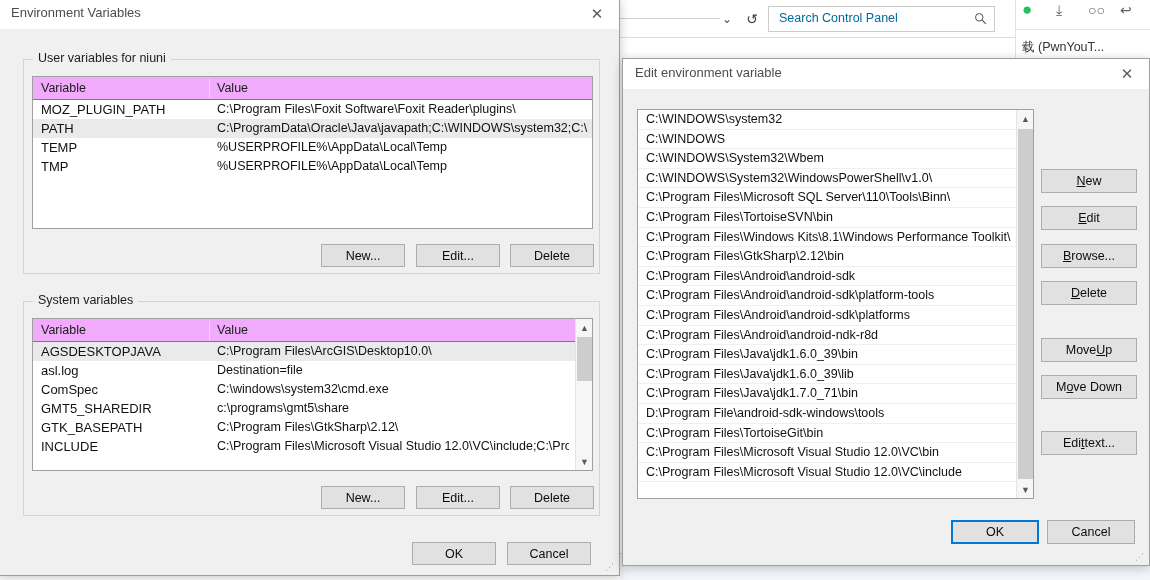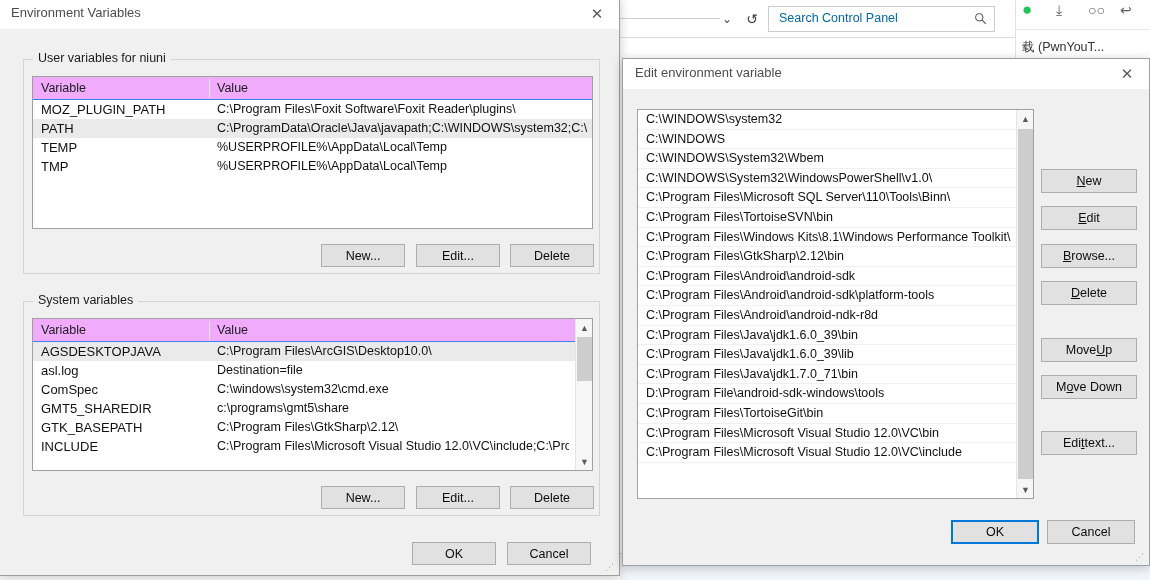--- a/index.html
+++ b/index.html
@@ -359,20 +359,23 @@
           <div class="pl-row">
             <div class="pl-text">C:\Program Files\GtkSharp\2.12\bin</div>
           </div>
           <div class="pl-row">
             <div class="pl-text">C:\Program Files\Android\android-sdk</div>
           </div>
           <div class="pl-row">
             <div class="pl-text">C:\Program Files\Android\android-sdk\platform-tools</div>
           </div>
           <div class="pl-row">
+            <div class="pl-text">C:\Program Files\Android\android-sdk\platforms</div>
+          </div>
+          <div class="pl-row">
             <div class="pl-text">C:\Program Files\Android\android-ndk-r8d</div>
           </div>
           <div class="pl-row">
             <div class="pl-text">C:\Program Files\Java\jdk1.6.0_39\bin</div>
           </div>
           <div class="pl-row">
             <div class="pl-text">C:\Program Files\Java\jdk1.6.0_39\lib</div>
           </div>
           <div class="pl-row">
             <div class="pl-text">C:\Program Files\Java\jdk1.7.0_71\bin</div>

